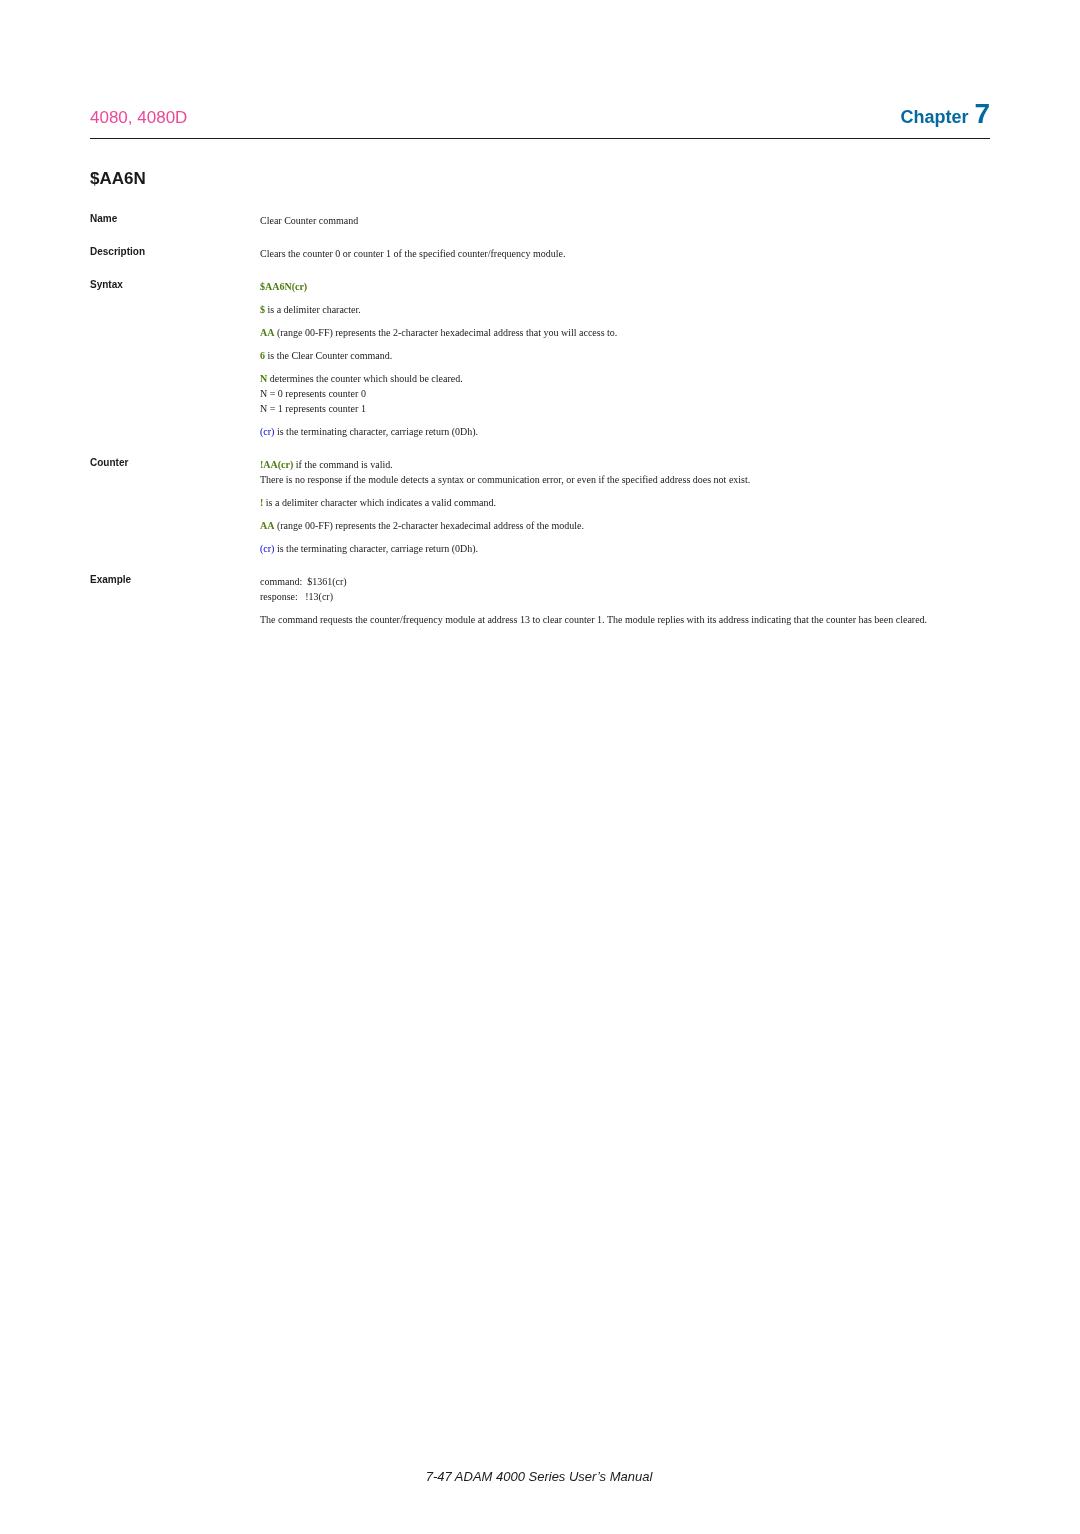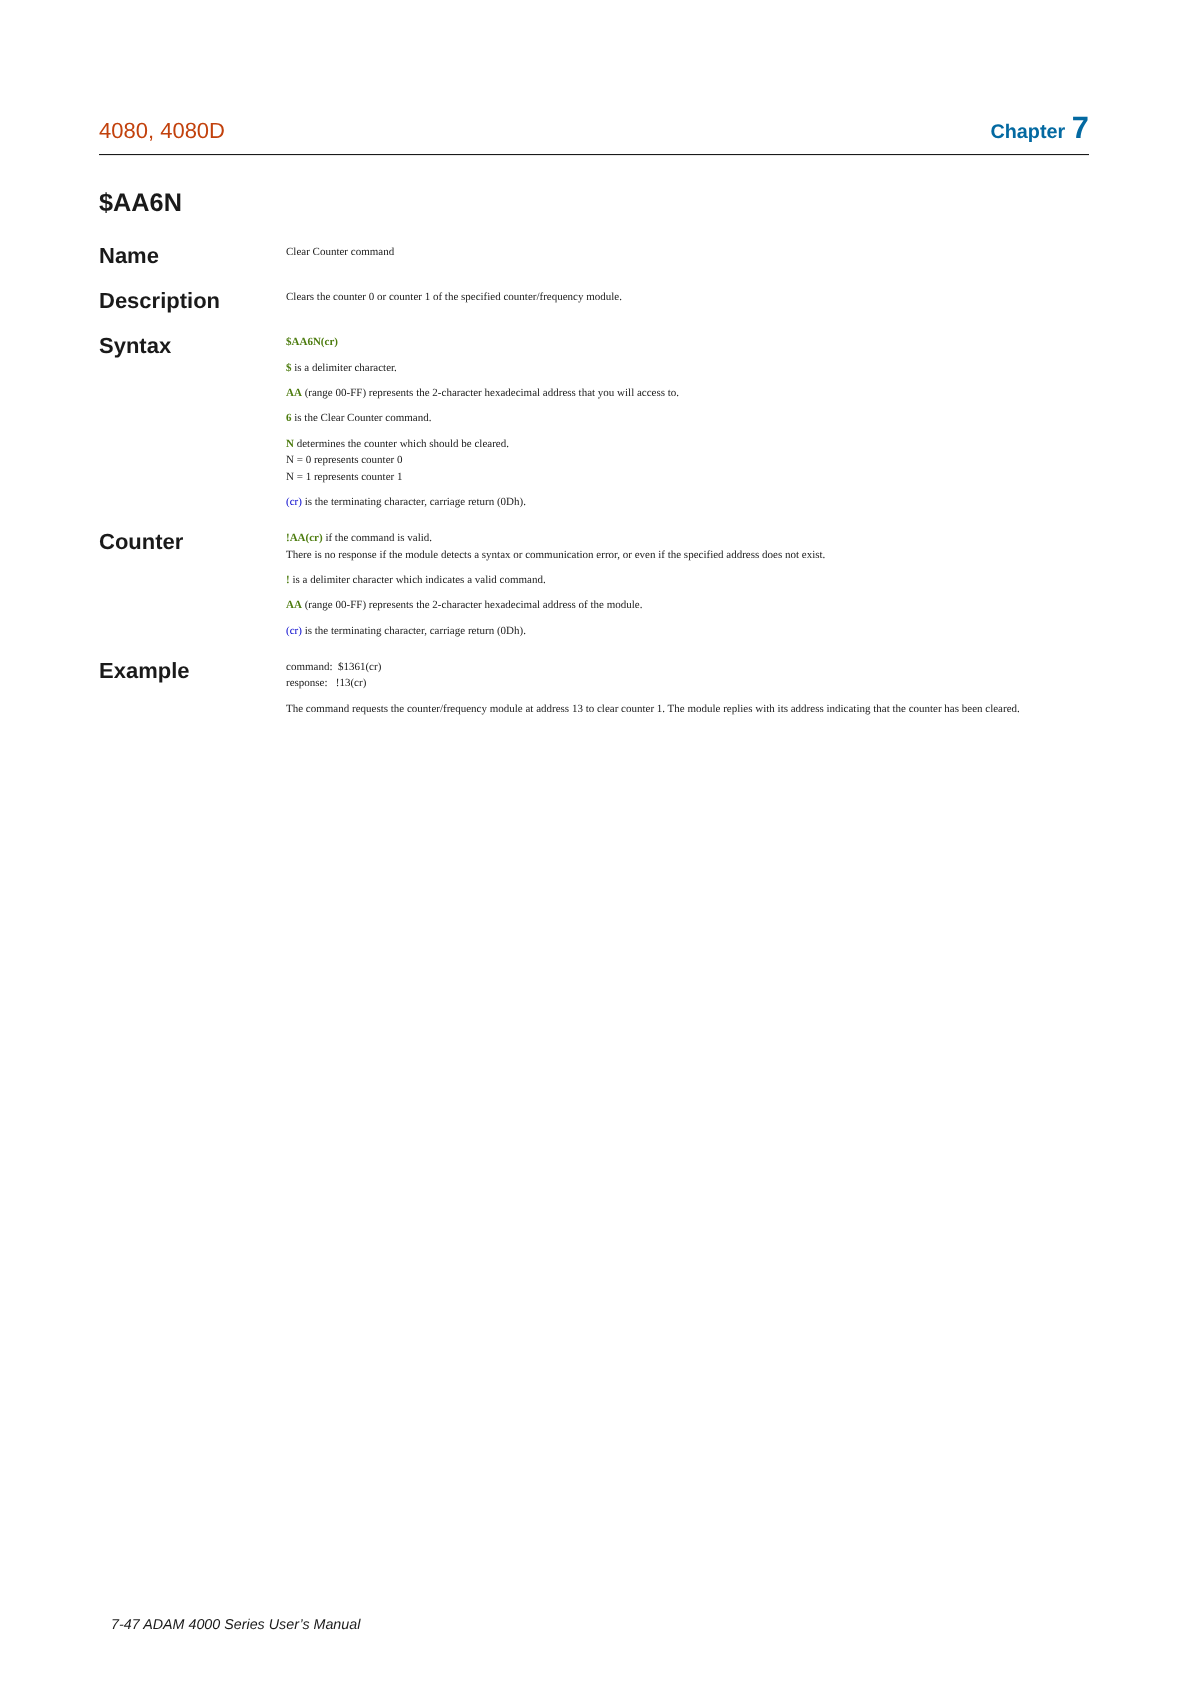--- a/index.html
+++ b/index.html
@@ -29,43 +29,43 @@
     .page-header {
       display: flex;
       justify-content: space-between;
       align-items: baseline;
       border-bottom: 1.5px solid #1a1a1a;
       padding-bottom: 8px;
       margin-bottom: 30px;
     }
 
     .header-left {
-      font-size: 20px;
-      font-family: Arial, sans-serif;
-      color: #c2410c;
+      font-size: 17px;
+      font-family: Arial, sans-serif;
+      color: #ec4899;
       margin-top: 48px;
     }
 
     .header-right {
       font-size: 28px;
       font-family: Arial, sans-serif;
       font-weight: bold;
       color: #0369a1;
     }
 
     .chapter-word {
       font-size: 18px;
       font-weight: bold;
       font-family: Arial, sans-serif;
       margin-right: 6px;
     }
 
     
     .section-title {
-      font-size: 23px;
+      font-size: 17px;
       font-weight: bold;
       font-family: Arial, sans-serif;
       color: #1a1a1a;
       margin-bottom: 20px;
       margin-top: 10px;
     }
 
     
     .content-table {
       width: 100%;
@@ -78,21 +78,21 @@
 
     .content-table td {
       padding: 4px 0;
       vertical-align: top;
     }
 
     .label-cell {
       width: 170px;
       font-weight: bold;
       font-family: Arial, sans-serif;
-      font-size: 20px;
+      font-size: 10px;
       padding-right: 20px;
       padding-top: 2px;
     }
 
     .content-cell {
       font-size: 10px;
       font-family: "Times New Roman", Times, serif;
       line-height: 1.5;
     }
 
@@ -116,24 +116,24 @@
     }
 
     .sub-para:first-child {
       margin-top: 0;
     }
 
     
     .page-footer {
       position: absolute;
       bottom: 50px;
-      left: 101px;
+      left: 88px;
       right: 90px;
       display: flex;
-      justify-content: flex-start;
+      justify-content: center;
       align-items: center;
     }
 
     .footer-text {
       font-size: 13px;
       font-family: Arial, sans-serif;
       font-style: italic;
       color: #1a1a1a;
     }
 

